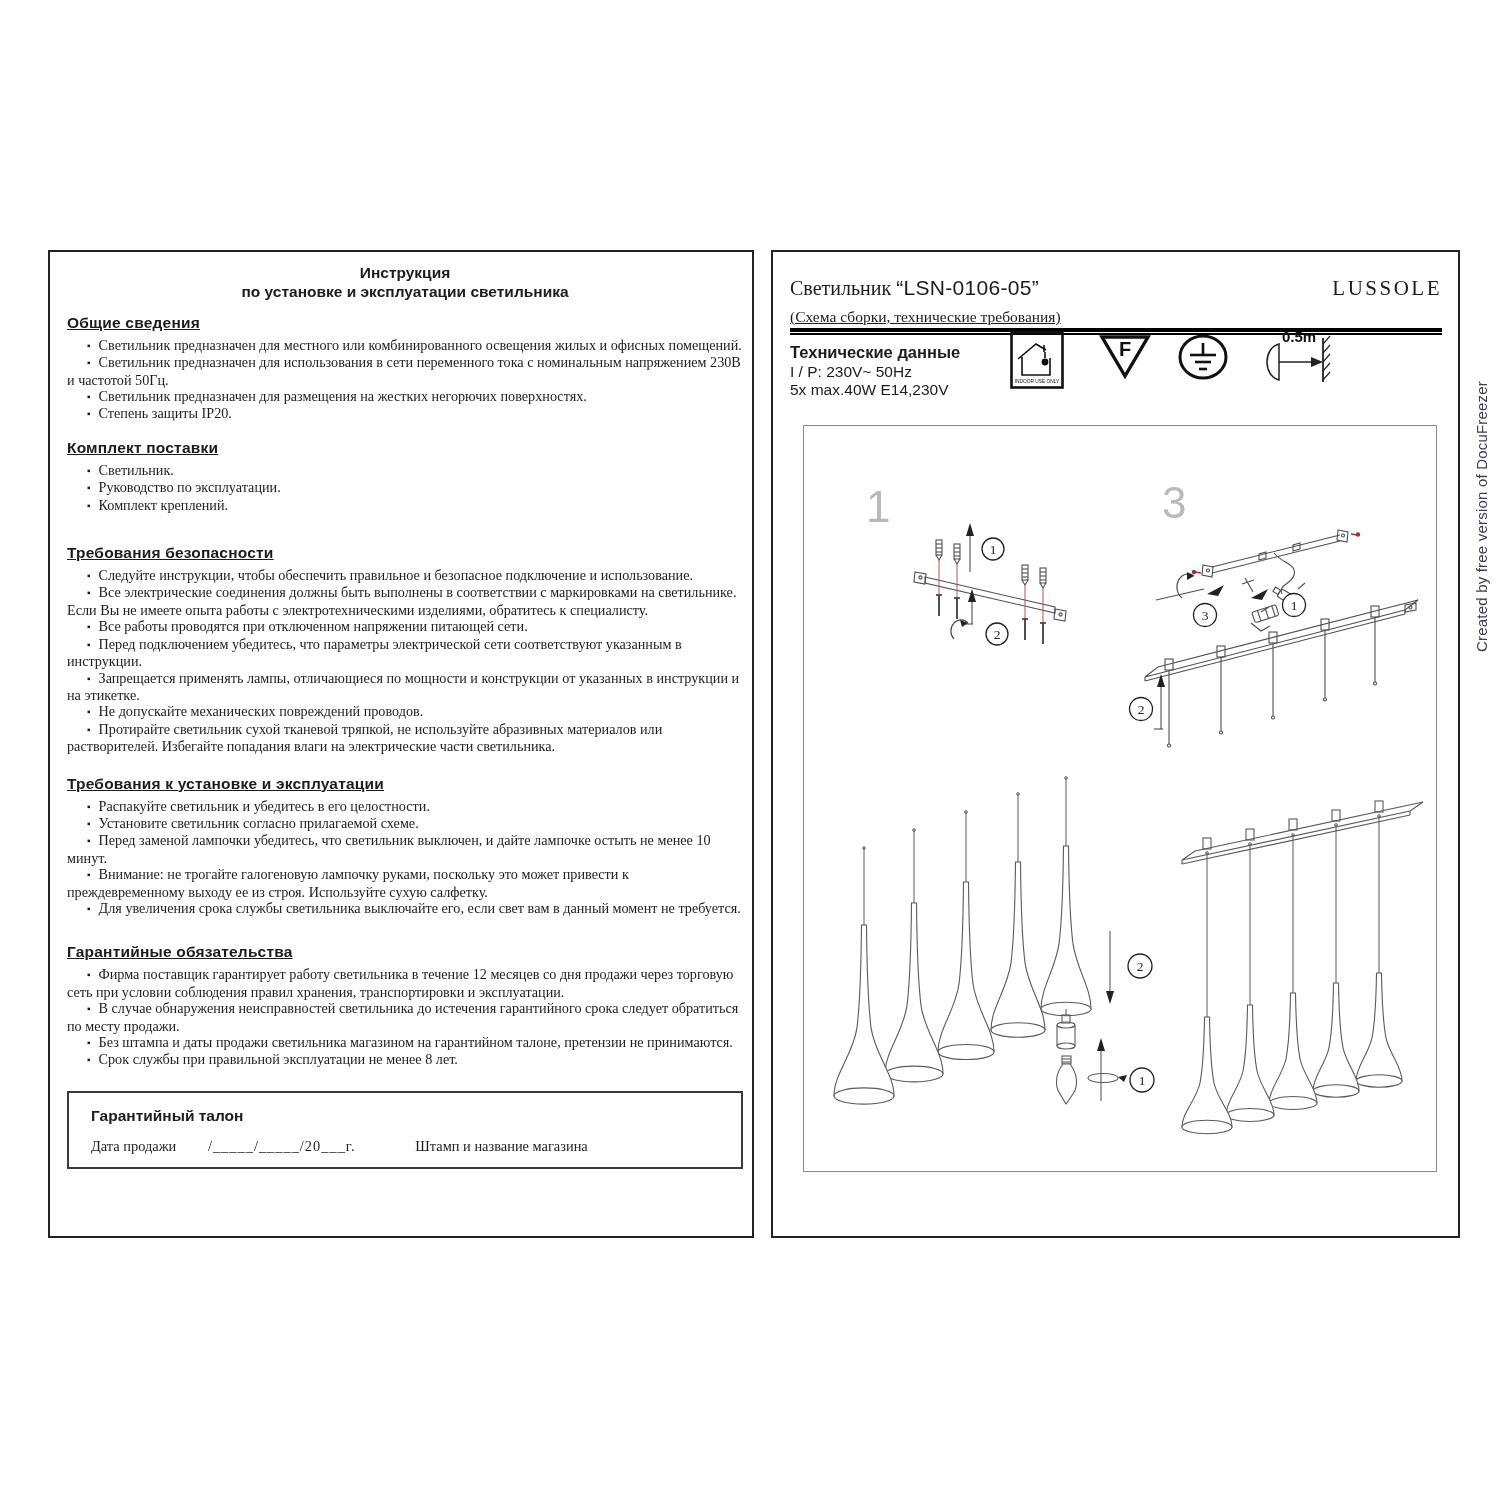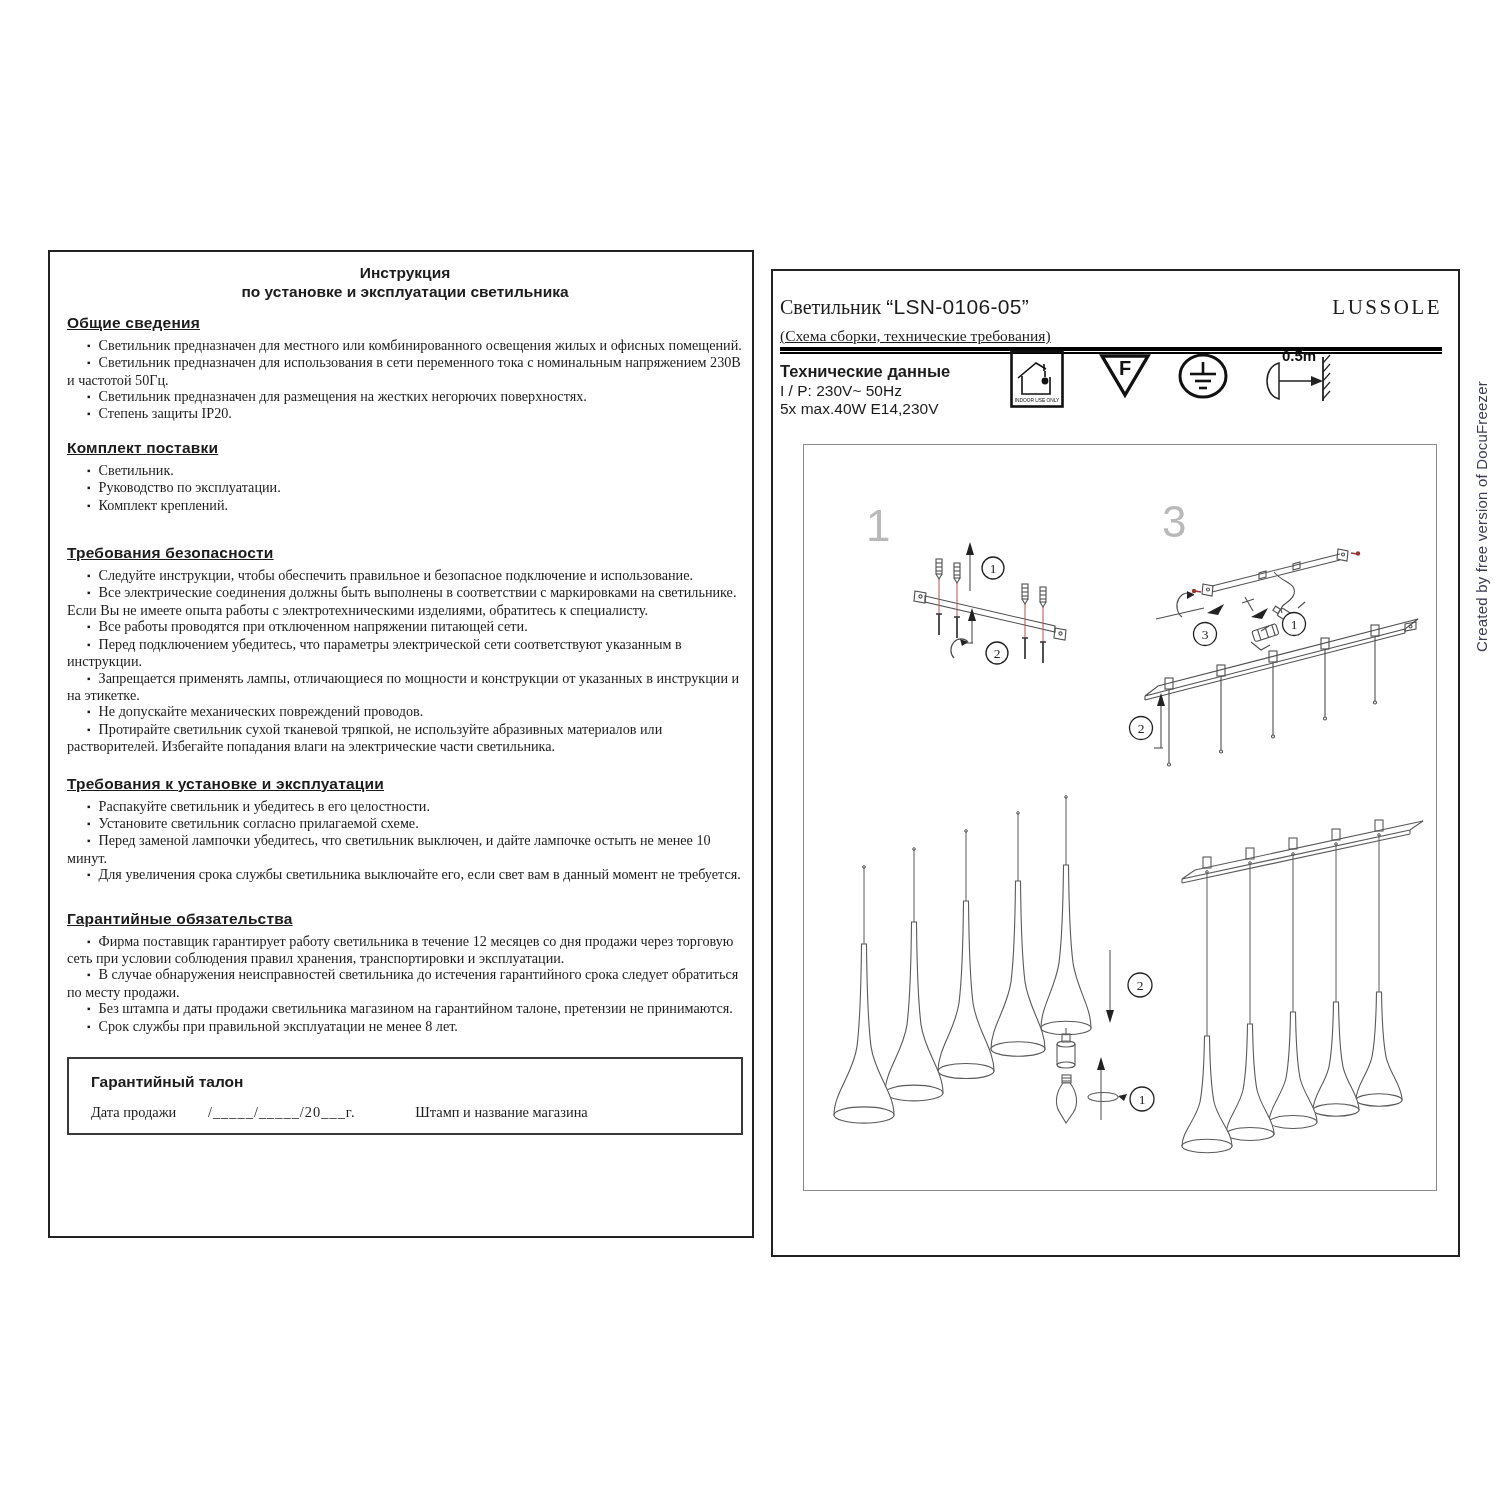--- a/index.html
+++ b/index.html
@@ -2,21 +2,21 @@
 <html><head>
 <meta charset="utf-8">
 <style>
   html,body { margin:0; padding:0; background:#fff; }
   .canvas {
     position:relative; width:1500px; height:1500px; background:#ffffff;
     font-family:"Liberation Serif","DejaVu Serif",serif; color:#1c1c1c; overflow:hidden;
   }
   .page { position:absolute; border:2px solid #222; box-sizing:border-box; background:#fff; }
   .left-page  { left:48px;  top:250px; width:706px; height:988px; padding:12px 9px 0 17px; }
-  .right-page { left:771px; top:250px; width:689px; height:988px; padding:24px 16px 0 7px;margin-top:19px; }
+  .right-page { left:771px; top:250px; width:689px; height:988px; padding:24px 16px 0 17px; }
 
   .doc-title { text-align:center; font-family:"Liberation Sans",sans-serif; font-weight:bold;
                font-size:15.5px; line-height:1.22; }
 
   .sec { margin-top:16px; }
   .sec.s1 { margin-top:12px; }
   .sec.s3 { margin-top:30px; }
   .sec.s4 { margin-top:20px; }
   .sec.s5 { margin-top:26px; }
   .sec-h { margin:0 0 5px 0; font-family:"Liberation Sans",sans-serif; font-weight:bold;
@@ -96,20 +96,21 @@
       <p><span class="bm">▪</span><span>Запрещается применять лампы, отличающиеся по мощности и конструкции от указанных в инструкции и на этикетке.</span></p>
       <p><span class="bm">▪</span><span>Не допускайте механических повреждений проводов.</span></p>
       <p><span class="bm">▪</span><span>Протирайте светильник сухой тканевой тряпкой, не используйте абразивных материалов или растворителей. Избегайте попадания влаги на электрические части светильника.</span></p>
     </div>
 
     <div class="sec s4">
       <h3 class="sec-h">Требования к установке и эксплуатации</h3>
       <p><span class="bm">▪</span><span>Распакуйте светильник и убедитесь в его целостности.</span></p>
       <p><span class="bm">▪</span><span>Установите светильник согласно прилагаемой схеме.</span></p>
       <p><span class="bm">▪</span><span>Перед заменой лампочки убедитесь, что светильник выключен, и дайте лампочке остыть не менее 10 минут.</span></p>
+      <p><span class="bm">▪</span><span>Внимание: не трогайте галогеновую лампочку руками, поскольку это может привести к преждевременному выходу ее из строя. Используйте сухую салфетку.</span></p>
       <p><span class="bm">▪</span><span>Для увеличения срока службы светильника выключайте его, если свет вам в данный момент не требуется.</span></p>
     </div>
 
     <div class="sec s5">
       <h3 class="sec-h">Гарантийные обязательства</h3>
       <p><span class="bm">▪</span><span>Фирма поставщик гарантирует работу светильника в течение 12 месяцев со дня продажи через торговую сеть при условии соблюдения правил хранения, транспортировки и эксплуатации.</span></p>
       <p><span class="bm">▪</span><span>В случае обнаружения неисправностей светильника до истечения гарантийного срока следует обратиться по месту продажи.</span></p>
       <p><span class="bm">▪</span><span>Без штампа и даты продажи светильника магазином на гарантийном талоне, претензии не принимаются.</span></p>
       <p><span class="bm">▪</span><span>Срок службы при правильной эксплуатации не менее 8 лет.</span></p>
     </div>

